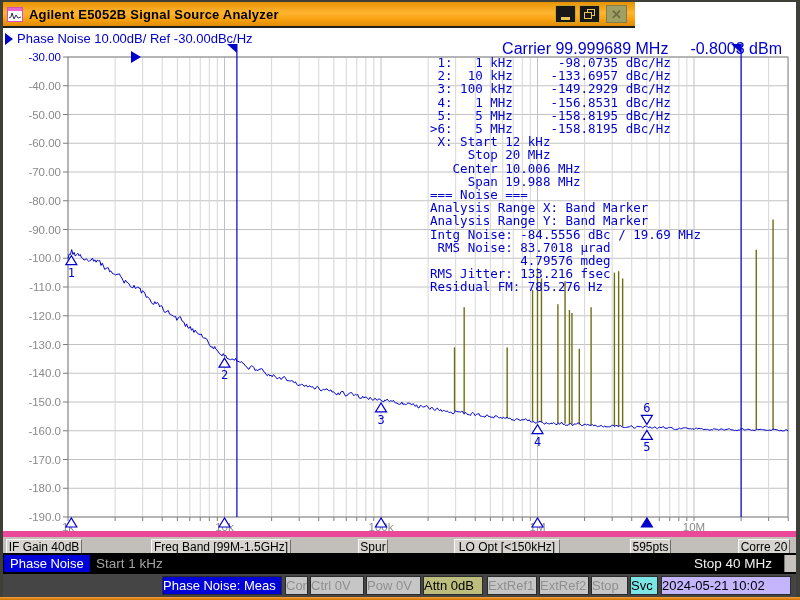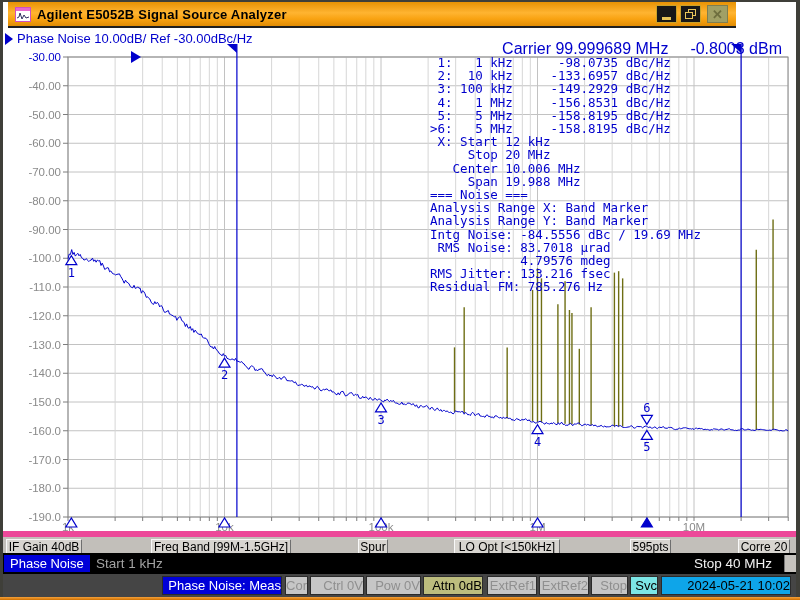--- a/index.html
+++ b/index.html
@@ -5,21 +5,21 @@
   html,body{margin:0;padding:0;background:#1a1a1a;}
   .screen{position:relative;width:800px;height:600px;background:#ffffff;overflow:hidden;
           font-family:"Liberation Sans",sans-serif;}
   
   .edge{position:absolute;background:#3f3f39;z-index:60}
   .edge-top{left:0;top:0;width:800px;height:2px}
   .edge-left{left:0;top:0;width:3px;height:600px}
   .edge-right{left:796px;top:0;width:4px;height:600px}
 
   
-  .titlebar{position:absolute;left:8px;top:2px;width:728px;height:24px;
+  .titlebar{position:absolute;left:0;top:2px;width:635px;height:24px;
     background:linear-gradient(180deg,#e79204 0%,#ffb431 45%,#f9a312 70%,#e08c05 100%);
     border-bottom:2px solid #1f1f1f;display:flex;align-items:center;z-index:40;justify-content:flex-end;}
   .app-icon{width:16px;height:15px;margin-left:7px;margin-right:6px;flex:0 0 auto;}
   .wtitle{font-size:13px;font-weight:bold;color:#000;letter-spacing:0.2px;}
   .winbtns{margin-left:auto;margin-right:8px;display:flex;gap:3px;}
   .wb{width:21px;height:18px;box-sizing:border-box;display:flex;align-items:center;justify-content:center;}
   .wb-min,.wb-rest{background:#181818;border:1px solid #caa22a;}
   .wb-close{background:#a0a066;border:1px solid #7e7e50;margin-left:3px;}
   .glyph-min{width:9px;height:3px;background:#e8c65a;margin-top:9px;}
   .glyph-x{color:#6e6e3e;font-size:13px;font-weight:bold;line-height:1;}
@@ -52,26 +52,26 @@
   .measmode{position:absolute;left:4px;top:2px;height:17px;line-height:17px;padding:0 6px;
             background:#0000d8;color:#fff;font-size:13px;}
   .measstart{position:absolute;left:96px;top:3px;color:#a3a3a3;font-size:13.5px;}
   .measstop{position:absolute;right:28px;top:3px;color:#f2f2f2;font-size:13.5px;}
   .grip{position:absolute;right:4px;top:2px;width:11px;height:17px;background:#c6c3be;
         border-left:1px solid #7a7a7a;}
 
   
   .bottombar{position:absolute;left:0;top:574px;width:800px;height:23px;background:#454545;z-index:20;}
   .bitem{position:absolute;top:2px;height:19px;box-sizing:border-box;border:1px solid #2a2a2a;
-         font-size:13px;line-height:17px;text-align:right;overflow:hidden;white-space:nowrap;}
+         font-size:13px;line-height:17px;text-align:left;overflow:hidden;white-space:nowrap;}
   .b-on{background:#0000d8;color:#fff;}
   .b-off{background:#c6c6c6;color:#8f8f8f;}
   .b-attn{background:#bdbd7e;color:#000;}
   .b-svc{background:#7ce6e6;color:#000;}
-  .b-date{background:#0ea5e9;color:#000;}
+  .b-date{background:#c4b5fd;color:#000;}
 
   .orange-strip{position:absolute;left:0;top:597px;width:800px;height:3px;
                 background:linear-gradient(180deg,#f5a13a,#cf7000);z-index:61;}
 </style>
 </head>
 <body>
 
 <div class="screen">
 
   <div class="titlebar">

